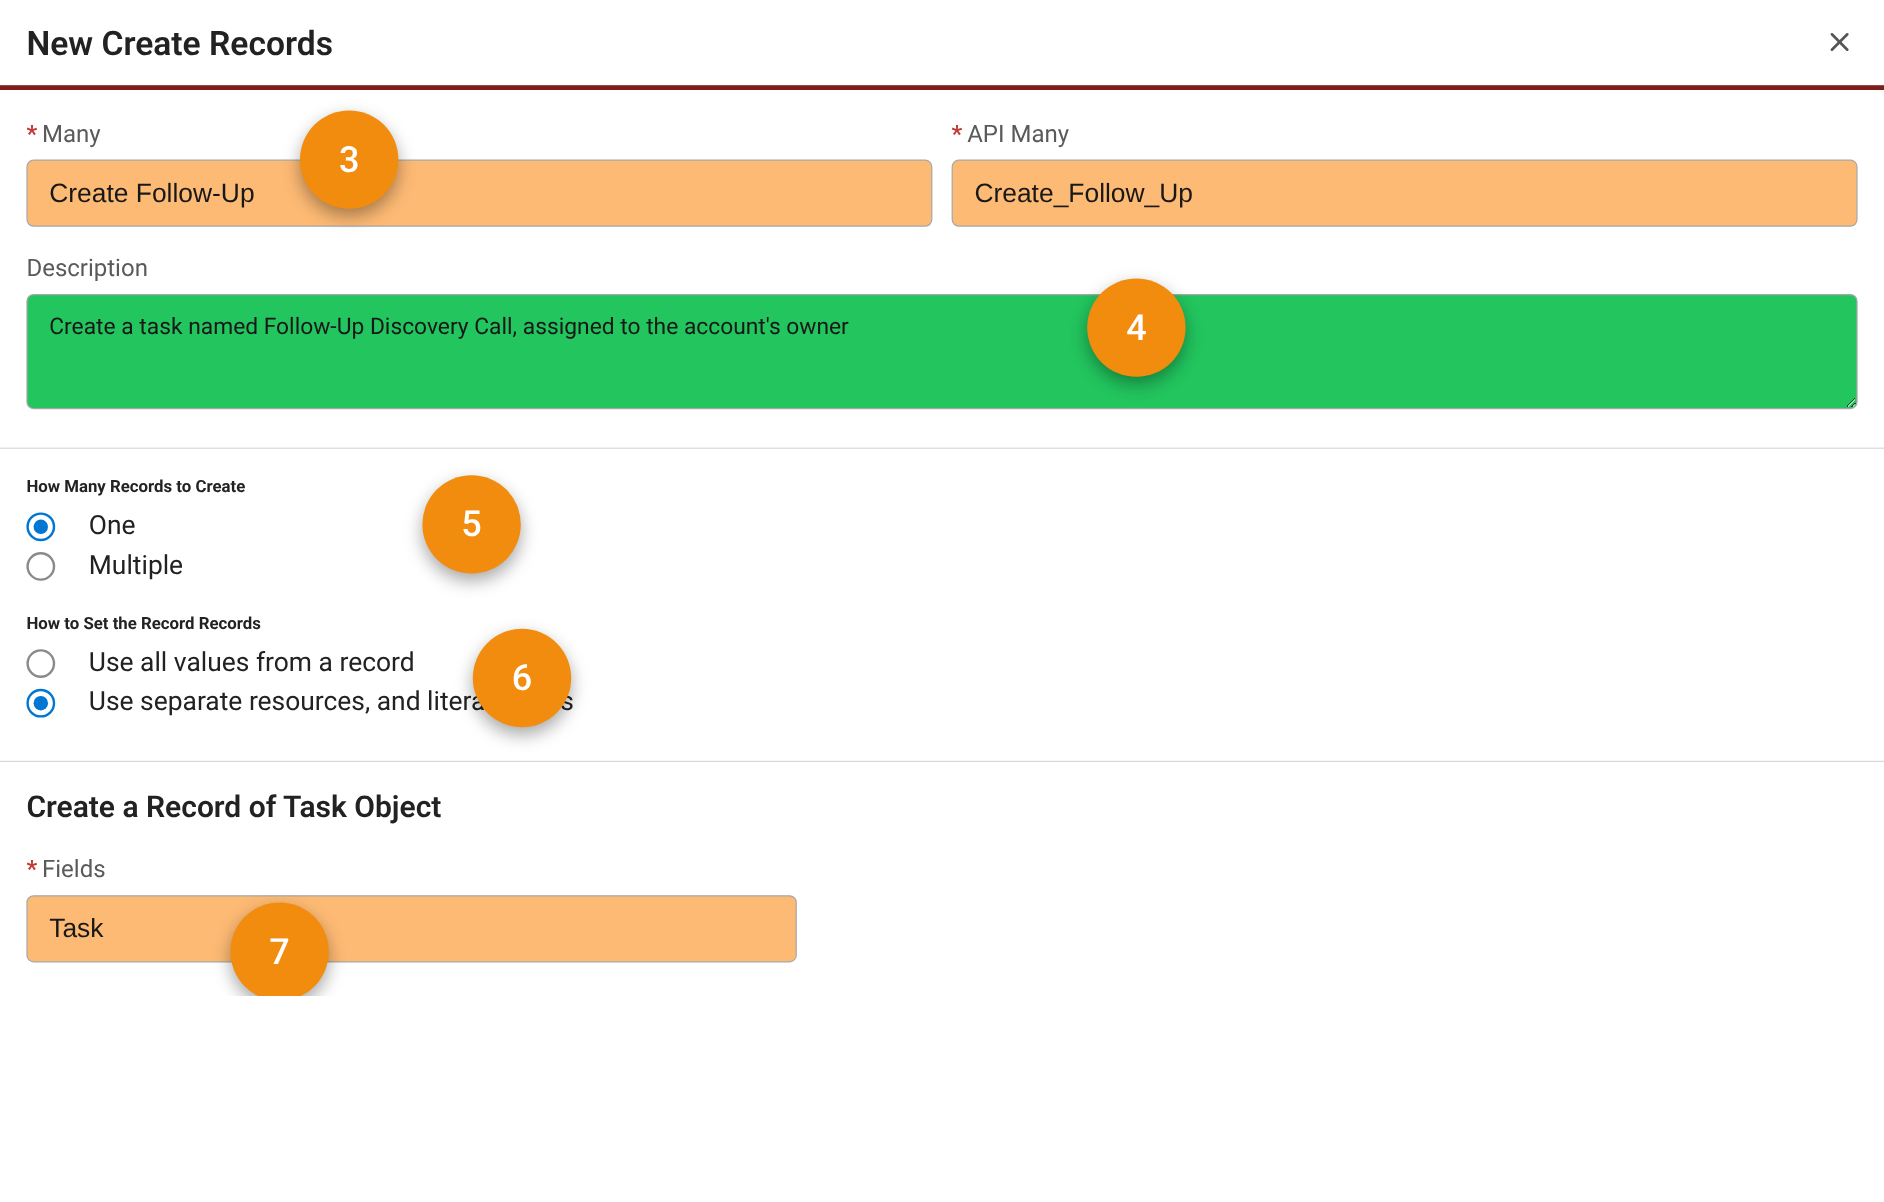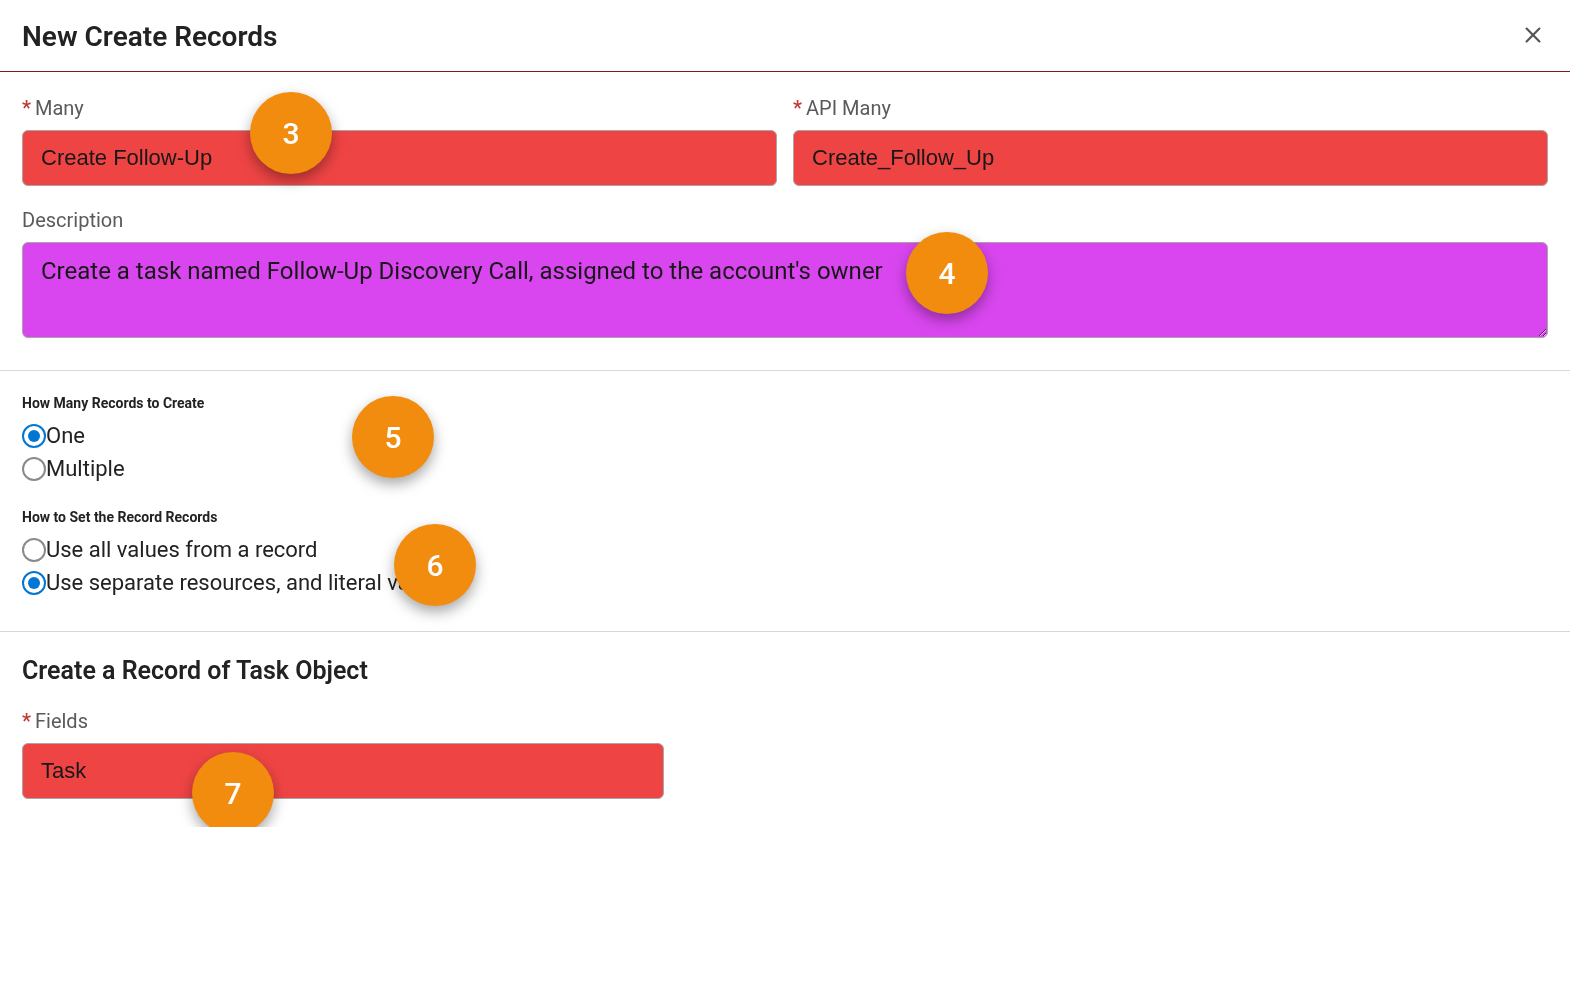--- a/index.html
+++ b/index.html
@@ -11,21 +11,21 @@
     font-family: -apple-system, BlinkMacSystemFont, "Segoe UI", Roboto, Helvetica, Arial, sans-serif;
     background: #fff;
     color: #181818;
     width: 1570px;
   }
   .header {
     display: flex;
     align-items: flex-end;
     justify-content: space-between;
     padding: 20px 22px 18px 22px;
-    border-bottom: 1px solid #7f1d1d;
+    border-bottom: 4px solid #7f1d1d;
   }
   .header h1 {
     font-size: 28px;
     font-weight: 600;
     color: #222;
   }
   .close-btn {
     background: none;
     border: none;
     cursor: pointer;
@@ -71,50 +71,50 @@
     margin-right: 4px;
     font-weight: 600;
   }
   .text-input {
     width: 100%;
     border: 1px solid #a7a7a7;
     border-radius: 6px;
     padding: 14px 18px;
     font-size: 22px;
     color: #181818;
-    background: #ef4444;
+    background: #fdba74;
     outline: none;
   }
   .textarea {
     width: 100%;
     border: 1px solid #a7a7a7;
     border-radius: 6px;
     padding: 14px 18px;
-    font-size: 24px;
+    font-size: 19px;
     color: #181818;
-    background: #d946ef;
+    background: #22c55e;
     resize: both;
     min-height: 96px;
     font-family: inherit;
     outline: none;
   }
   .desc-wrap {
     margin-top: 22px;
   }
 
   .group-heading {
     font-size: 14px;
     font-weight: 700;
     color: #222;
     margin-bottom: 12px;
   }
   .radio-row {
     display: flex;
     align-items: center;
-    gap: 0;
+    gap: 28px;
     margin-bottom: 8px;
     cursor: pointer;
   }
   .radio {
     appearance: none;
     width: 24px;
     height: 24px;
     border: 2px solid #8a8a8a;
     border-radius: 50%;
     position: relative;

